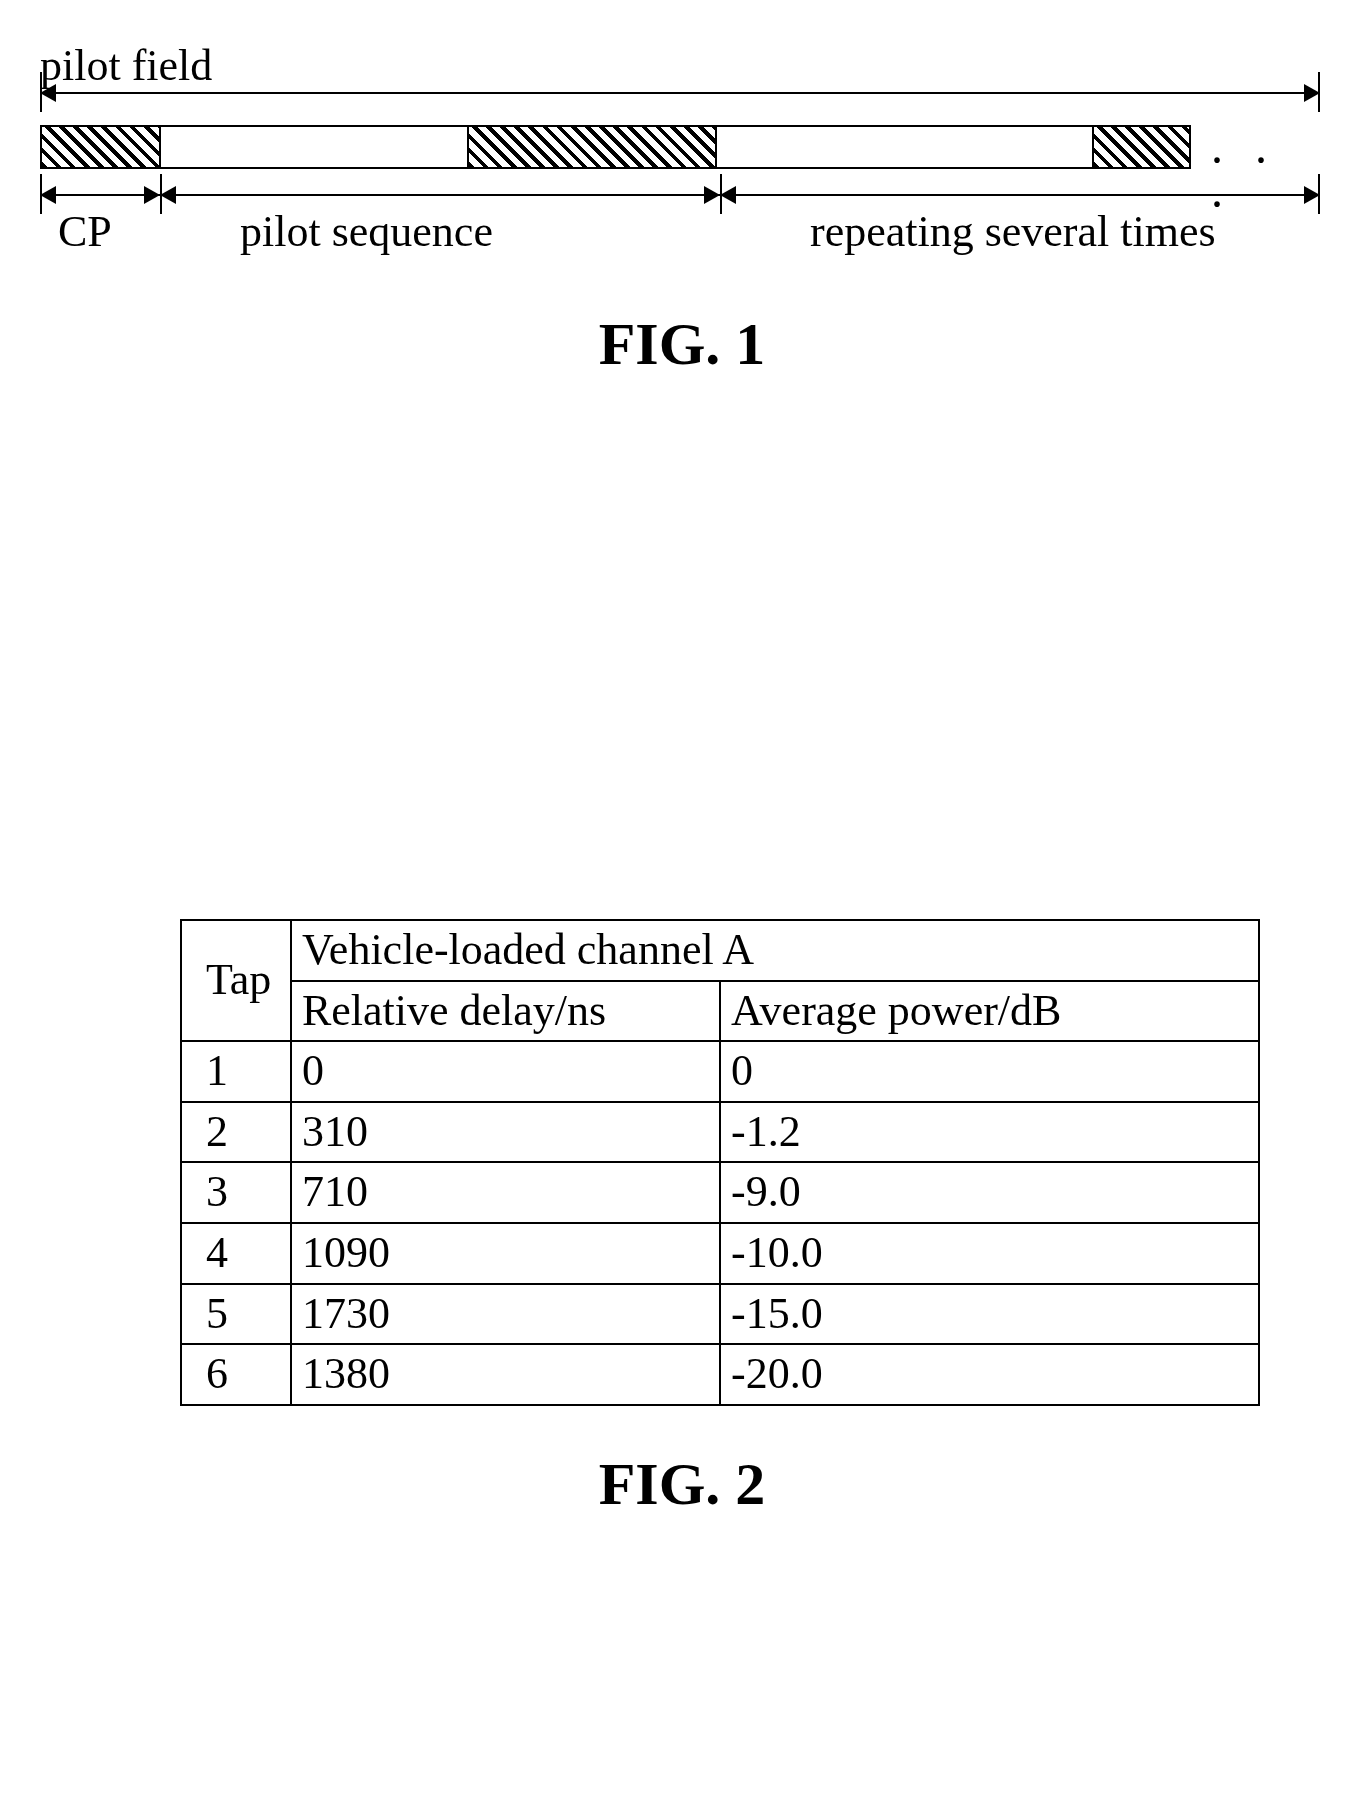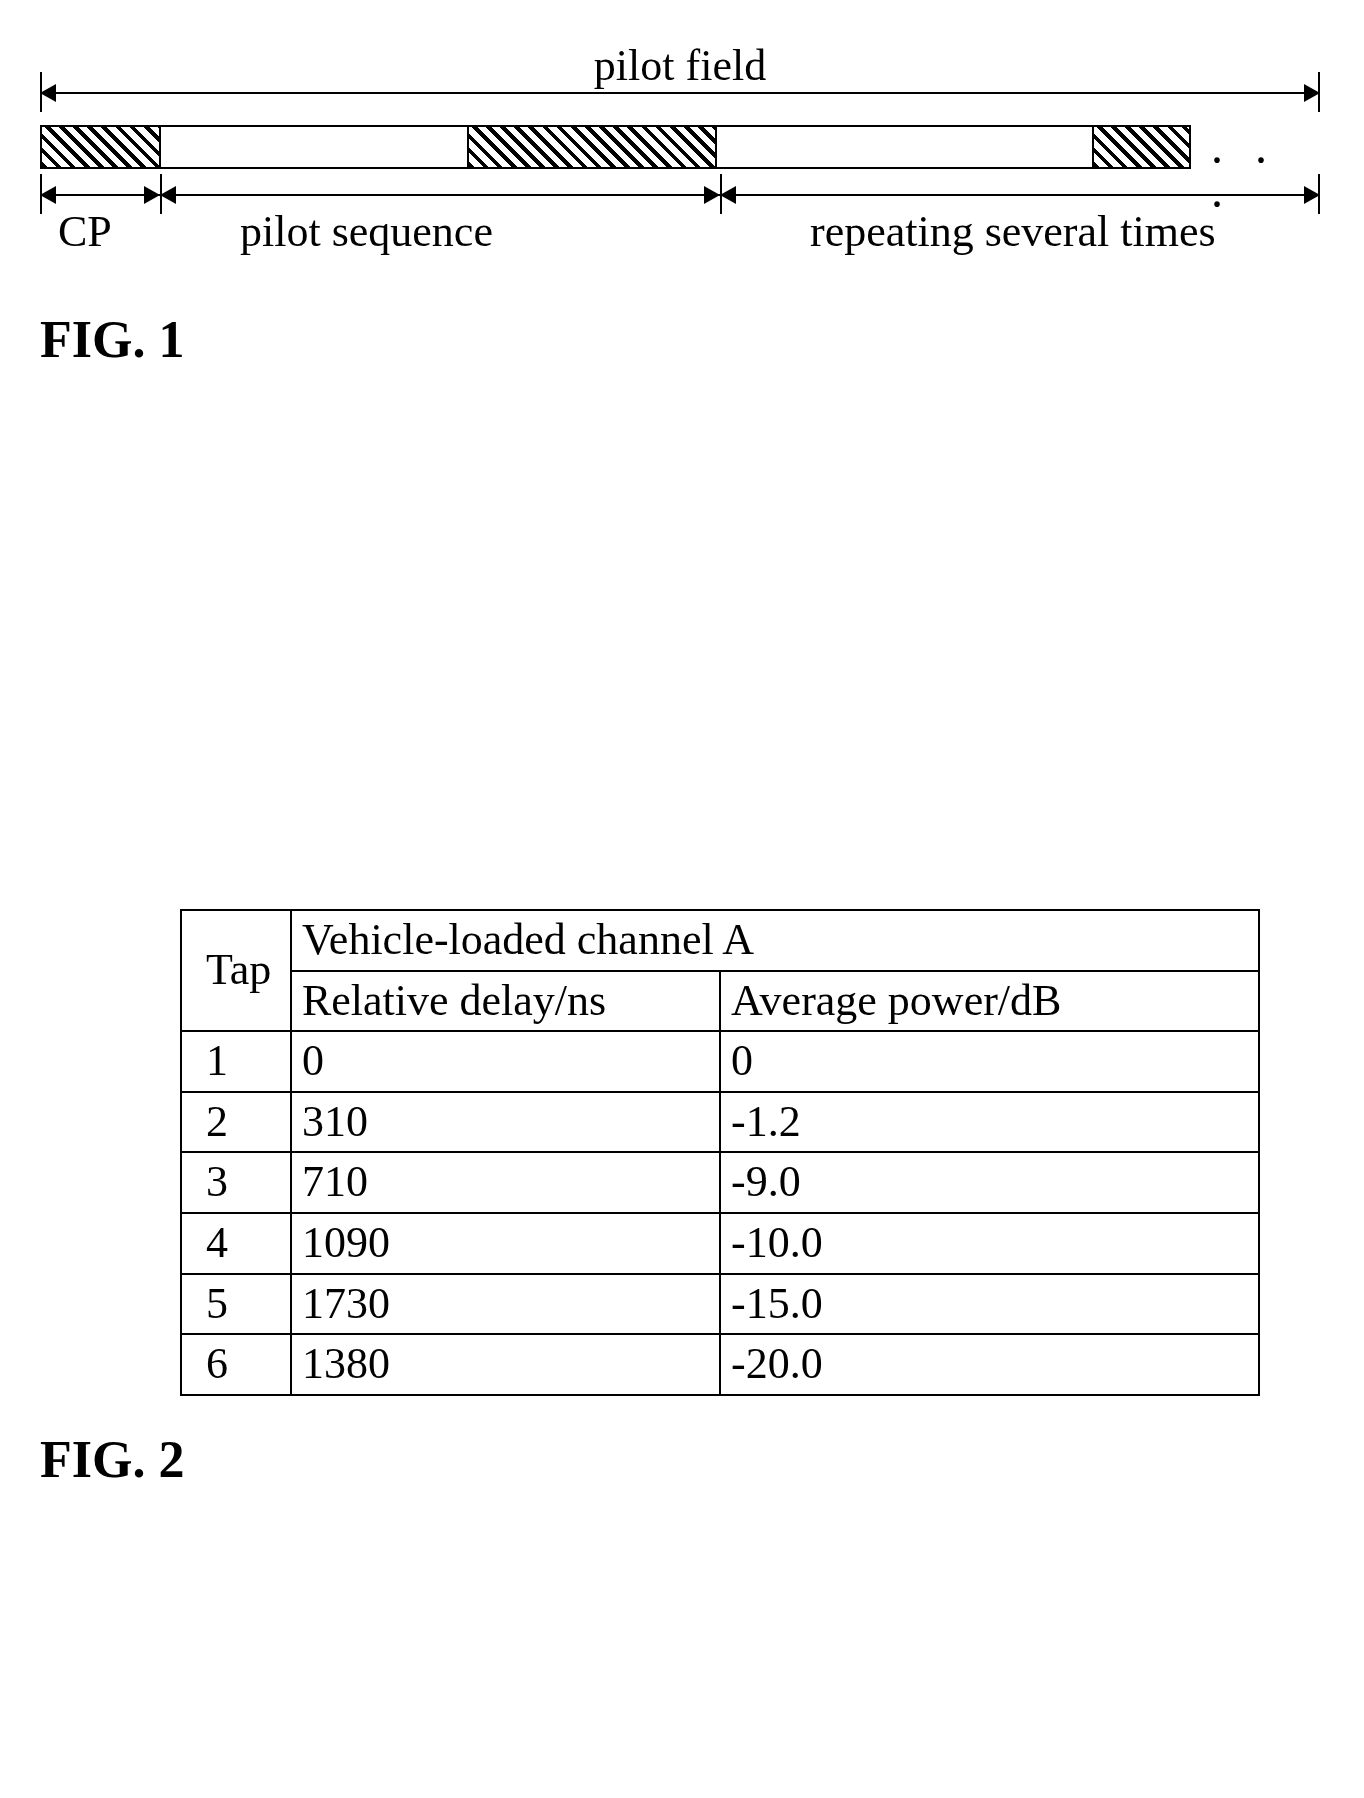--- a/index.html
+++ b/index.html
@@ -16,21 +16,20 @@
     width: 1280px;
     margin-left: 0;
     position: relative;
     height: 230px;
   }
   .pf-label {
     position: absolute;
     top: 0;
     left: 0;
     width: 100%;
-    text-align: center;
     font-size: 44px;
   }
   .pf-arrow-top {
     position: absolute;
     top: 52px;
     left: 0;
     width: 100%;
     height: 2px;
     background: #000;
   }
@@ -94,22 +93,22 @@
     position:absolute;
     top:-8px;
     width:0;height:0;
     border-top:9px solid transparent;
     border-bottom:9px solid transparent;
   }
   .arrow-head-l::before { left:0; border-right:16px solid #000; }
   .arrow-head-r::after  { right:0; border-left:16px solid #000; }
 
   .fig-caption {
-    text-align: left;
-    font-size: 52px;
+    text-align: center;
+    font-size: 60px;
     font-weight: bold;
     margin-top: 40px;
   }
 
   .spacer { height: 540px; }
 
   
   .tbl-wrap {
     margin-left: 140px;
     width: 1080px;
@@ -221,13 +220,13 @@
       </tr>
       <tr>
         <td class="tap-col">6</td>
         <td class="delay-col">1380</td>
         <td class="power-col">-20.0</td>
       </tr>
     </tbody>
   </table>
 </div>
 
-<div class="fig-caption" style="margin-top:34px">FIG. 2</div>
+<div class="fig-caption" style="margin-top:44px">FIG. 2</div>
 
 </body></html>

